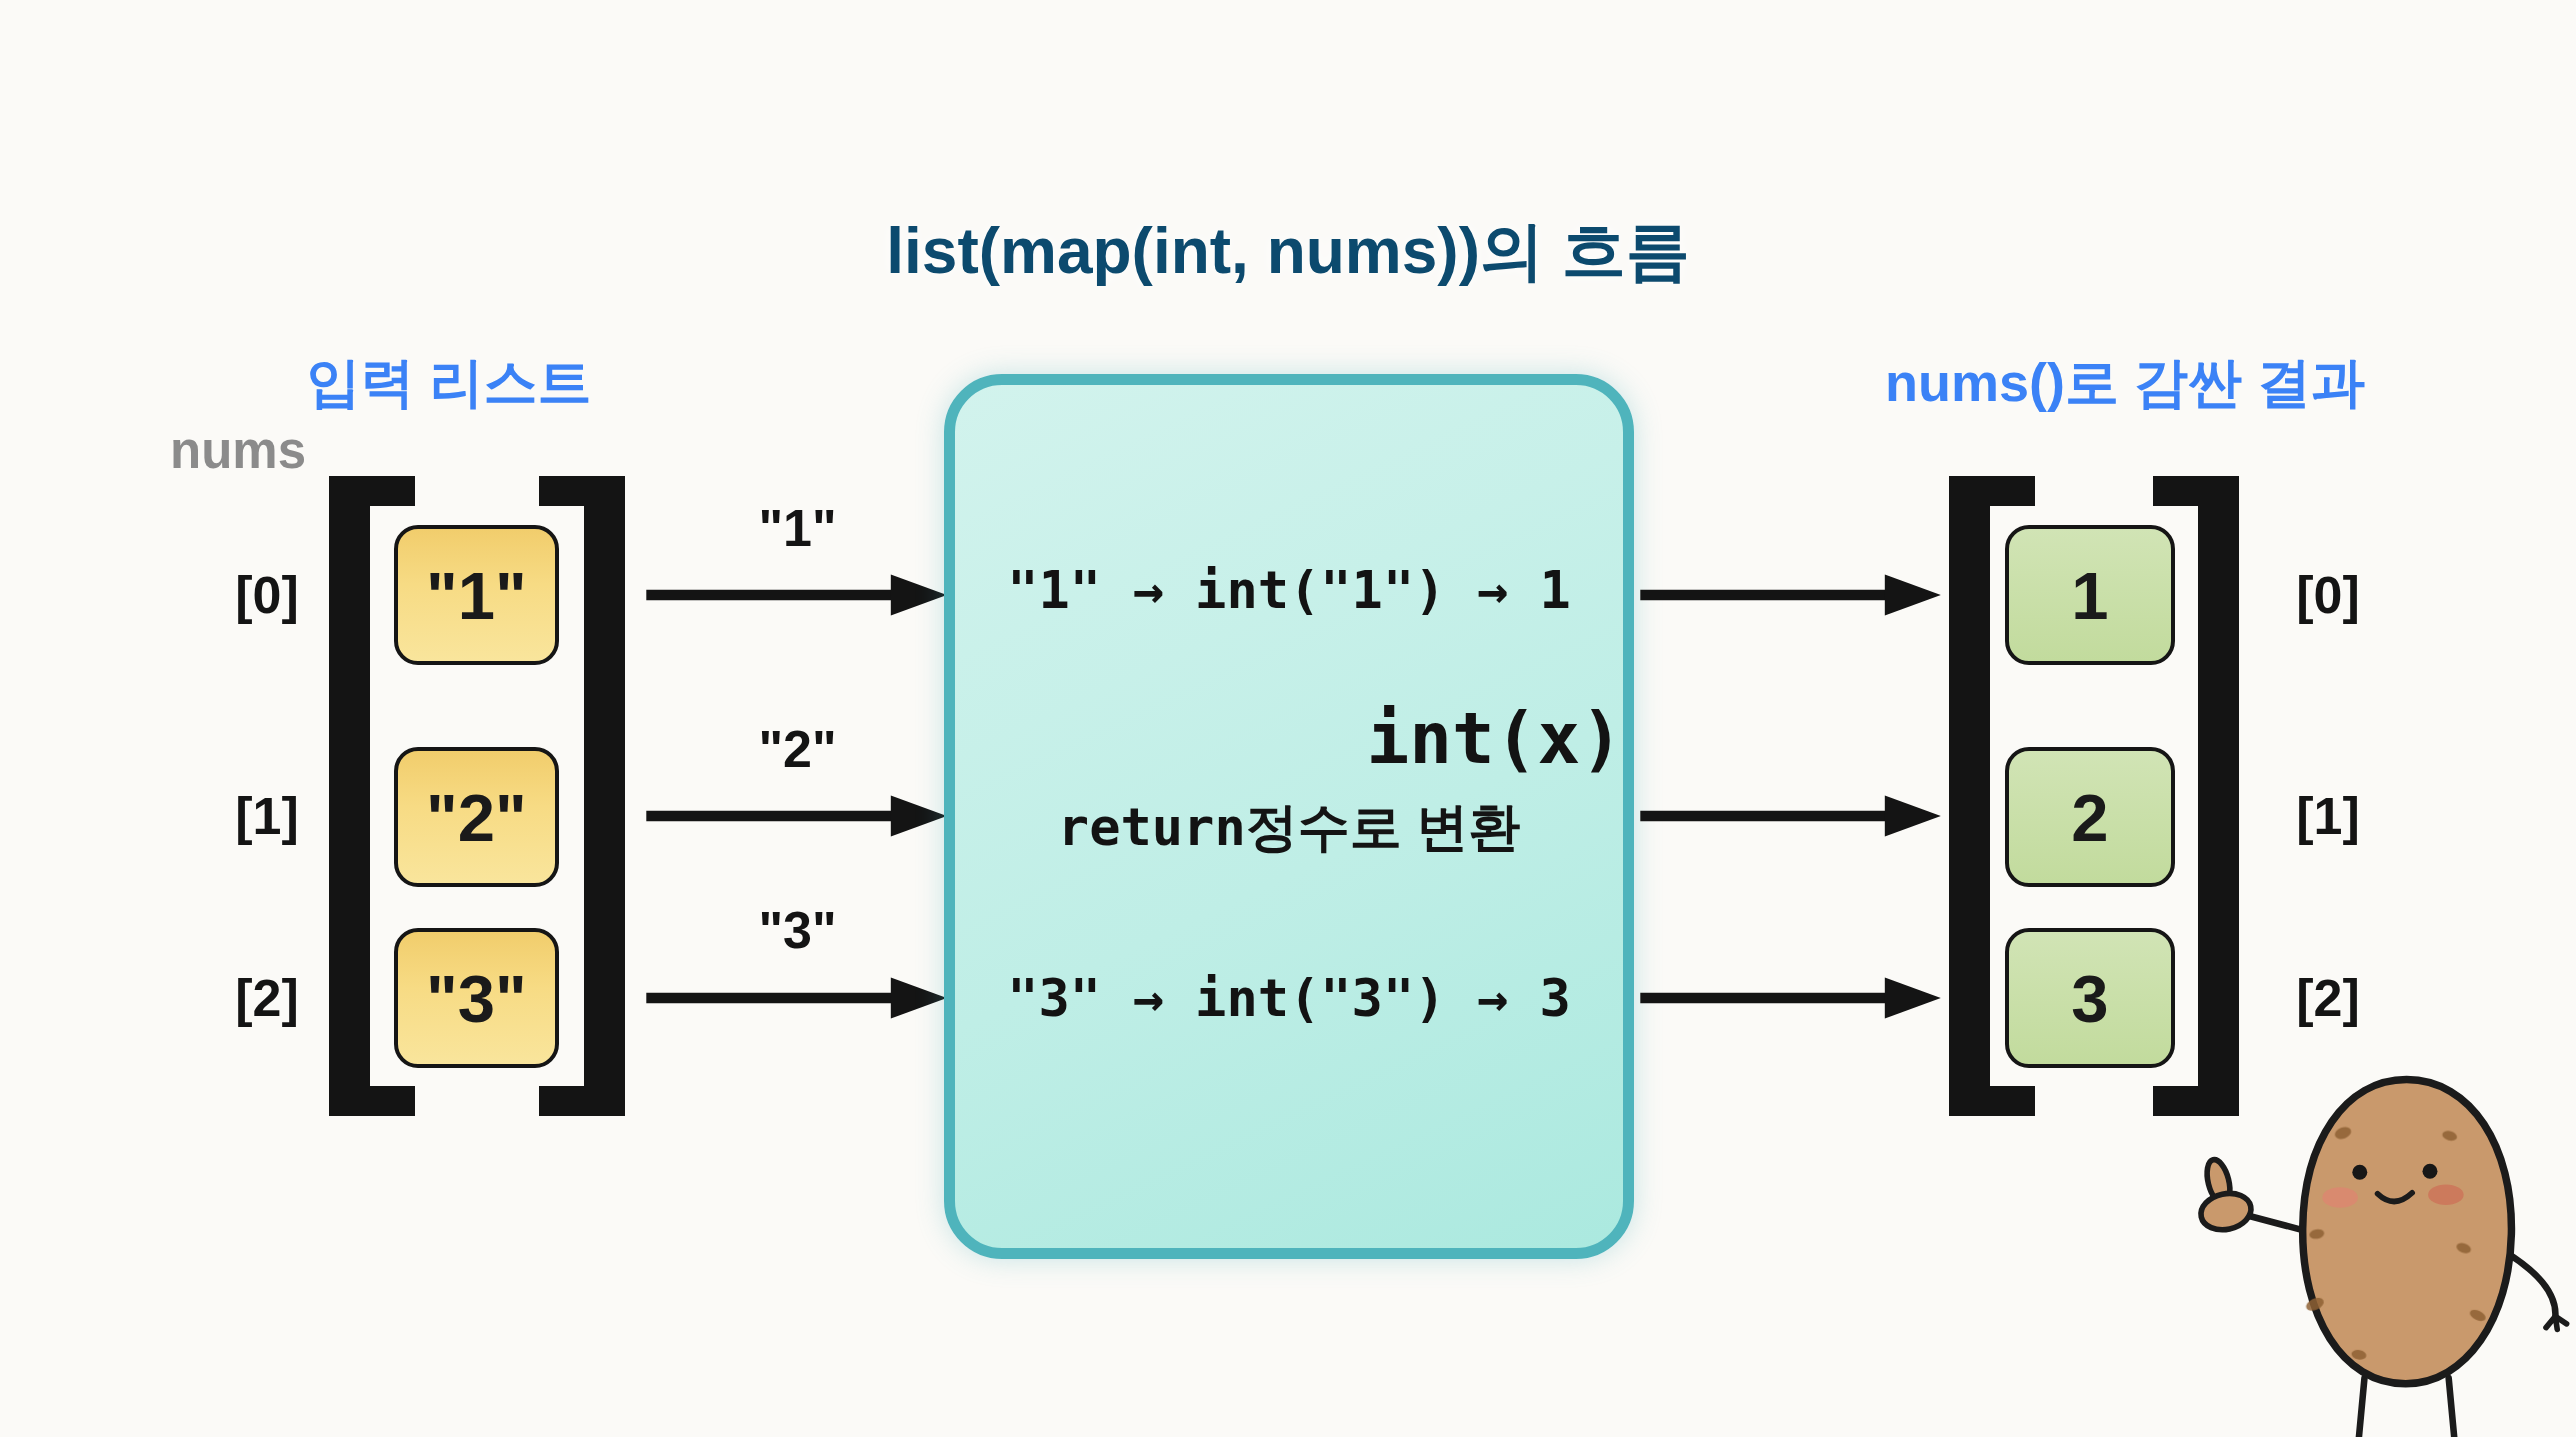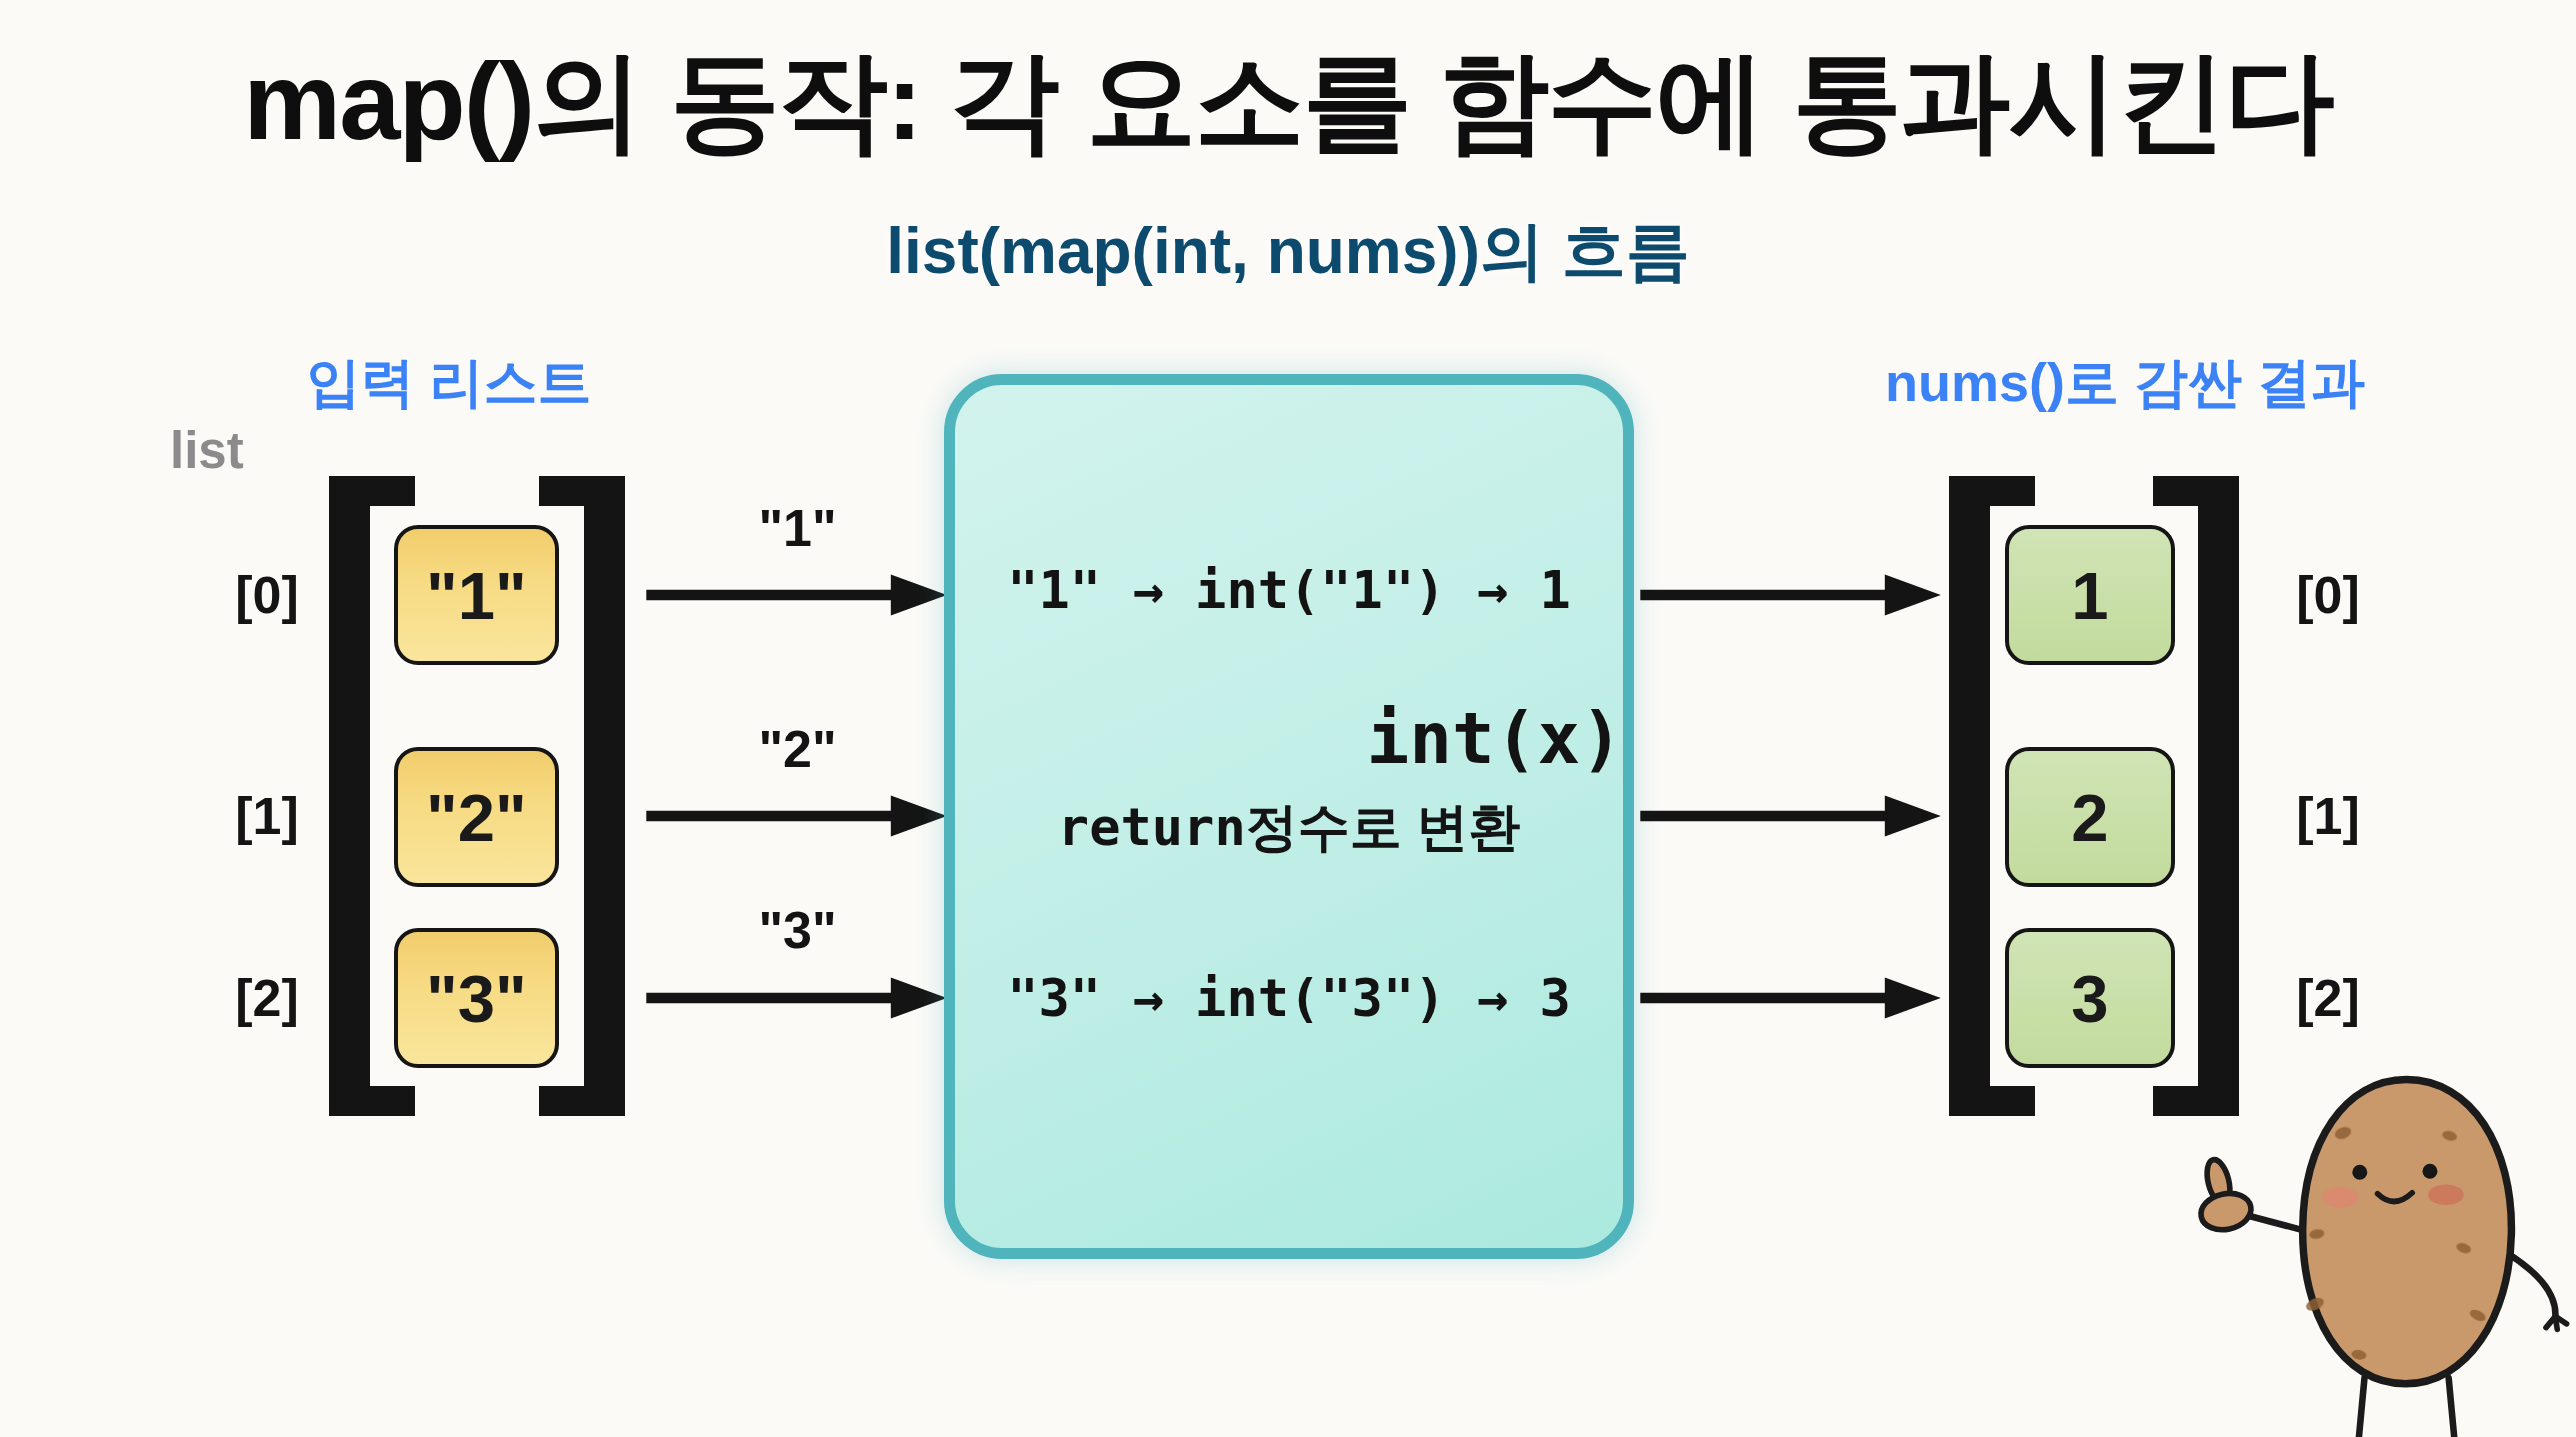--- a/index.html
+++ b/index.html
@@ -61,25 +61,24 @@
     position:absolute;left:0;top:1333px;width:2576px;text-align:center;
     font-size:49px;font-style:italic;font-weight:600;color:#3a3a3a;
   }
   .mascot{position:absolute;left:2181px;top:1030px;}
 </style>
 </head>
 <body>
 
 <div class="stage">
 
-  <div class="title">map()의 동작: 각 요소를 함수에 통과시킨다</div>
   <div class="subtitle">list(map(int, nums))의 흐름</div>
 
   <div class="col-header in">입력 리스트</div>
-  <div class="var-label">list</div>
+  <div class="var-label">nums</div>
 
   <div class="bracket bl" style="left:329px"></div>
   <div class="bracket br" style="left:539px"></div>
 
   <div class="idx" style="left:211px;top:565px">[0]</div>
   <div class="idx" style="left:211px;top:786px">[1]</div>
   <div class="idx" style="left:211px;top:968px">[2]</div>
 
   <div class="cell ybox" style="left:394px;top:525px">"1"</div>
   <div class="cell ybox" style="left:394px;top:747px">"2"</div>

